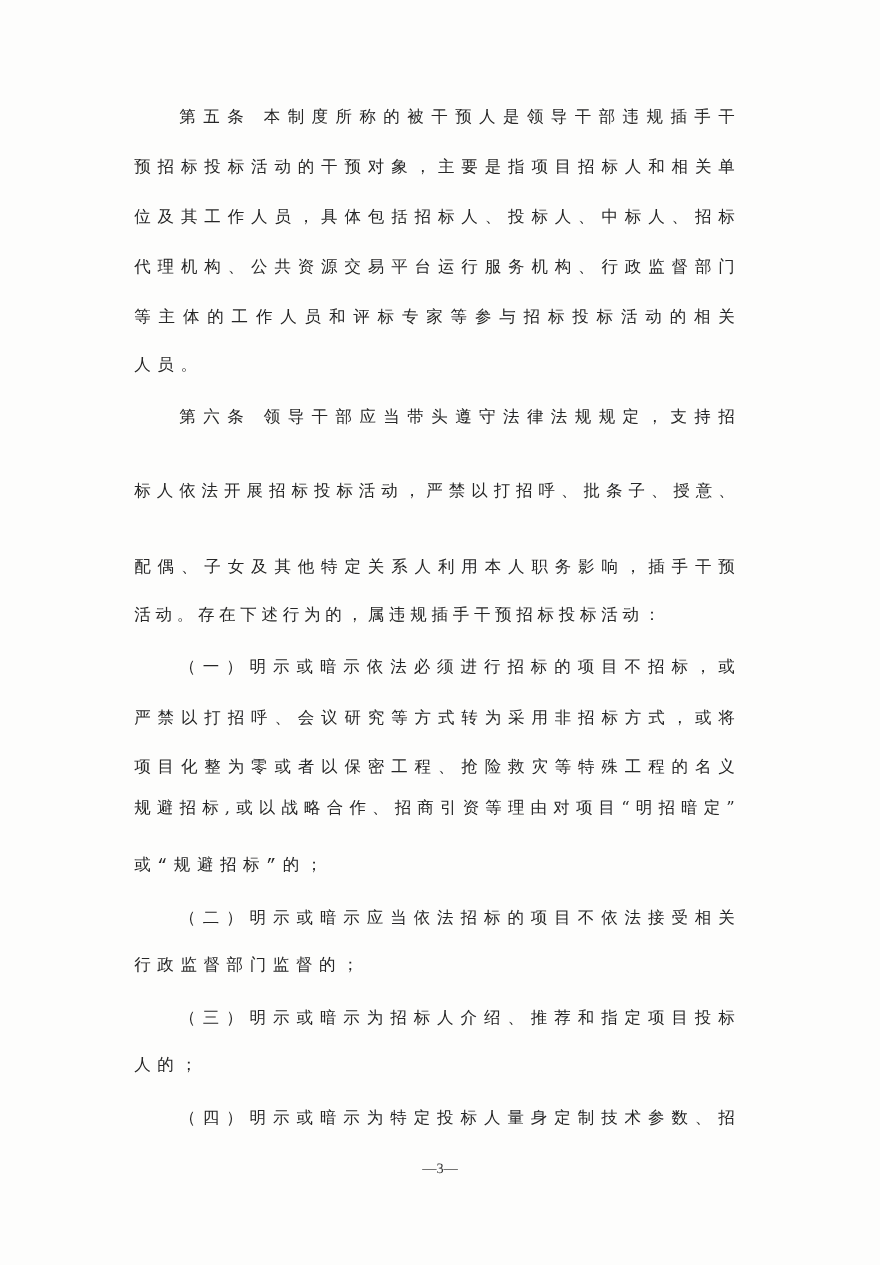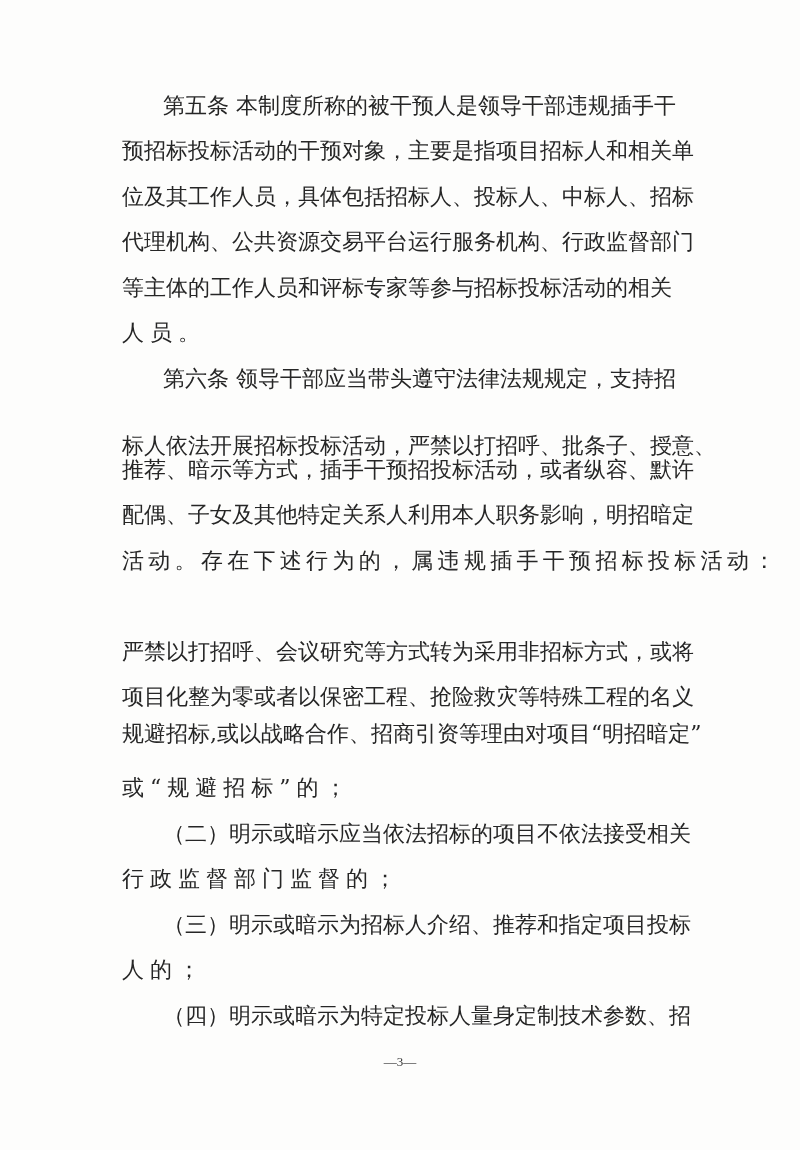--- a/index.html
+++ b/index.html
@@ -11,28 +11,28 @@
     font-family: "DejaVu Serif", "Liberation Serif", serif;
     color: #262626;
   }
   .page { position: absolute; left: 0; top: 0; width: 800px; height: 1150px; }
   .line {
     position: absolute;
     left: 122px;
     width: 546px;
     height: 30px;
     line-height: 30px;
-    font-size: 22px;
+    font-size: 15px;
     white-space: nowrap;
     text-align: justify;
     text-align-last: justify;
     letter-spacing: 0px;
   }
   .line.indent { left: 163px; width: 505px; }
-  .line.short { text-align-last: left; letter-spacing: 6px; }
+  .line.short { text-align-last: left; letter-spacing: 6px; font-family: Liberation Mono, monospace; }
   .footer {
     position: absolute;
     left: 0; width: 800px;
     top: 1054px;
     text-align: center;
     font-size: 13px;
     color: #333;
     font-family: "Liberation Serif", serif;
   }
 </style>
@@ -41,23 +41,23 @@
 
 <div class="page">
   <div class="line indent" style="top:91px">第五条 本制度所称的被干预人是领导干部违规插手干</div>
   <div class="line" style="top:182px">位及其工作人员，具体包括招标人、投标人、中标人、招标</div>
   <div class="line" style="top:136px">预招标投标活动的干预对象，主要是指项目招标人和相关单</div>
   <div class="line" style="top:227px">代理机构、公共资源交易平台运行服务机构、行政监督部门</div>
   <div class="line" style="top:273px">等主体的工作人员和评标专家等参与招标投标活动的相关</div>
   <div class="line short" style="top:318px">人员。</div>
   <div class="line indent" style="top:364px">第六条 领导干部应当带头遵守法律法规规定，支持招</div>
   <div class="line" style="top:431px">标人依法开展招标投标活动，严禁以打招呼、批条子、授意、</div>
-  <div class="line" style="top:455px">推荐、暗示等方式，插手干预招投标活动，或者纵容、默许</div>
-  <div class="line" style="top:500px">配偶、子女及其他特定关系人利用本人职务影响，明招暗定</div>
+  <div class="line" style="top:500px">配偶、子女及其他特定关系人利用本人职务影响，插手干预</div>
   <div class="line short" style="top:546px; letter-spacing:4.3px">活动。存在下述行为的，属违规插手干预招标投标活动：</div>
+  <div class="line indent" style="top:591px">（一）明示或暗示依法必须进行招标的项目不招标，或</div>
   <div class="line" style="top:637px">严禁以打招呼、会议研究等方式转为采用非招标方式，或将</div>
   <div class="line" style="top:682px">项目化整为零或者以保密工程、抢险救灾等特殊工程的名义</div>
   <div class="line" style="top:719px">规避招标,或以战略合作、招商引资等理由对项目“明招暗定”</div>
   <div class="line short" style="top:773px">或“规避招标”的；</div>
   <div class="line indent" style="top:819px">（二）明示或暗示应当依法招标的项目不依法接受相关</div>
   <div class="line short" style="top:864px">行政监督部门监督的；</div>
   <div class="line indent" style="top:910px">（三）明示或暗示为招标人介绍、推荐和指定项目投标</div>
   <div class="line short" style="top:955px">人的；</div>
   <div class="line indent" style="top:1001px">（四）明示或暗示为特定投标人量身定制技术参数、招</div>
 

